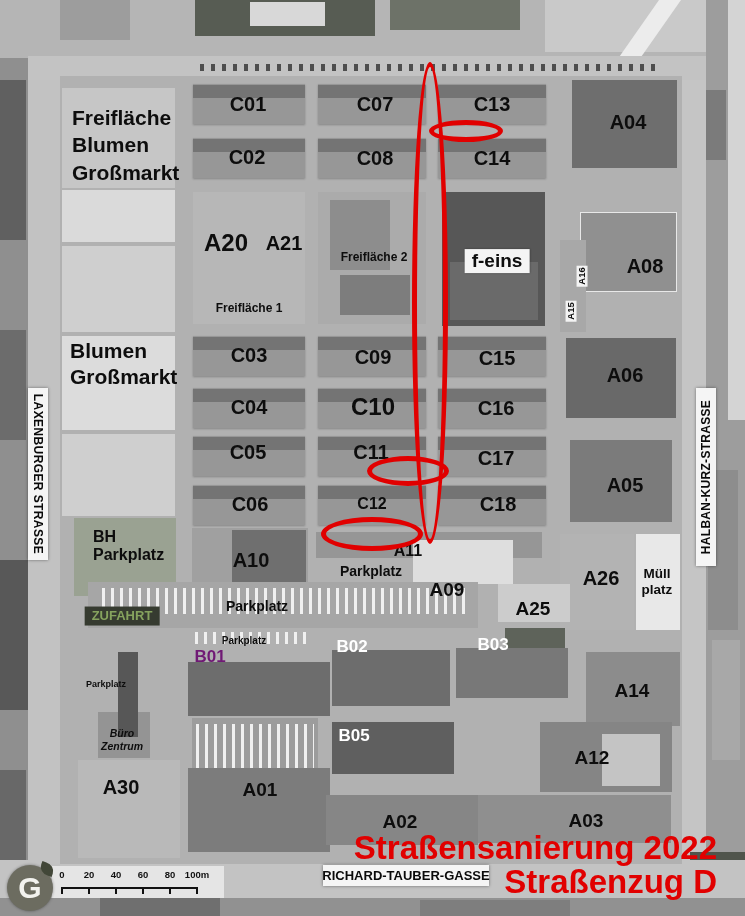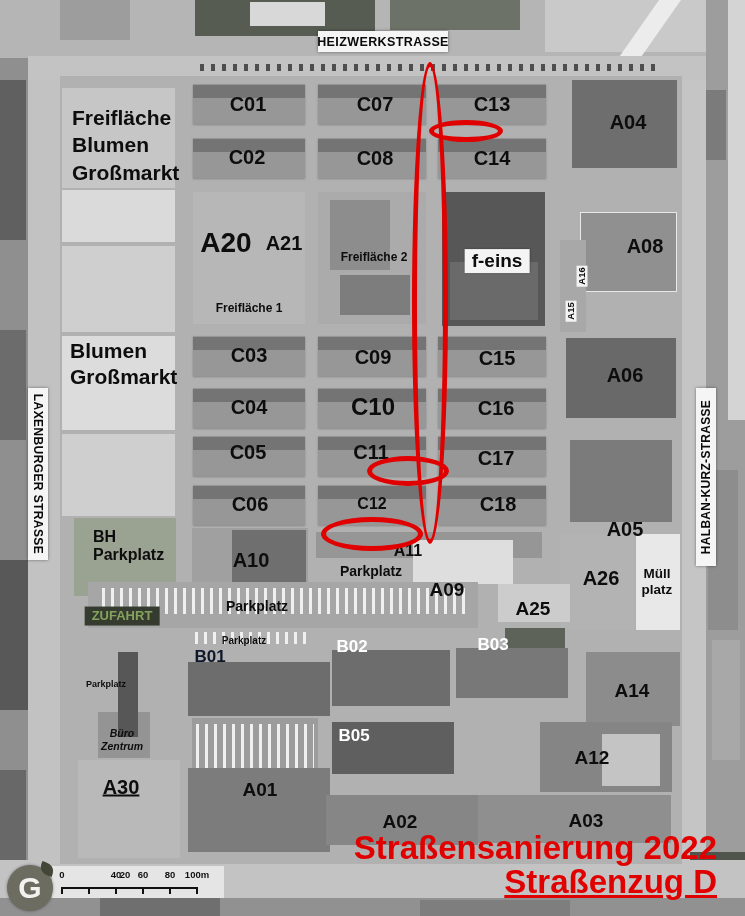--- a/index.html
+++ b/index.html
@@ -148,94 +148,94 @@
       <div class="ml anchor-left" style="left: 72px; top: 104px; font-size: 21px; line-height: 1.3;">Freifläche
 Blumen
 Großmarkt</div>
       <div class="ml" style="left: 248px; top: 104px; font-size: 20px;">C01</div>
       <div class="ml" style="left: 375px; top: 104px; font-size: 20px;">C07</div>
       <div class="ml" style="left: 492px; top: 104px; font-size: 20px;">C13</div>
       <div class="ml" style="left: 628px; top: 122px; font-size: 20px;">A04</div>
       <div class="ml" style="left: 247px; top: 157px; font-size: 20px;">C02</div>
       <div class="ml" style="left: 375px; top: 158px; font-size: 20px;">C08</div>
       <div class="ml" style="left: 492px; top: 158px; font-size: 20px;">C14</div>
-      <div class="ml" style="left: 226px; top: 243px; font-size: 28px;">A20</div>
+      <div class="ml" style="left: 226px; top: 243px; font-size: 24px;">A20</div>
       <div class="ml" style="left: 284px; top: 243px; font-size: 20px;">A21</div>
       <div class="ml" style="left: 374px; top: 258px; font-size: 12px;">Freifläche 2</div>
       <div class="ml box-white" style="left: 497px; top: 261px; font-size: 19px;">f-eins</div>
-      <div class="ml" style="left: 645px; top: 246px; font-size: 20px;">A08</div>
+      <div class="ml" style="left: 645px; top: 266px; font-size: 20px;">A08</div>
       <div class="ml box-tag" style="left: 582px; top: 276px; font-size: 9.5px; transform: translate(-50%, -50%) rotate(-90deg);">A16</div>
       <div class="ml box-tag" style="left: 571px; top: 311px; font-size: 9.5px; transform: translate(-50%, -50%) rotate(-90deg);">A15</div>
       <div class="ml" style="left: 249px; top: 309px; font-size: 12px;">Freifläche 1</div>
       <div class="ml anchor-left" style="left: 70px; top: 338px; font-size: 21px; line-height: 1.25;">Blumen
 Großmarkt</div>
       <div class="ml" style="left: 249px; top: 355px; font-size: 20px;">C03</div>
       <div class="ml" style="left: 373px; top: 357px; font-size: 20px;">C09</div>
       <div class="ml" style="left: 497px; top: 358px; font-size: 20px;">C15</div>
       <div class="ml" style="left: 625px; top: 375px; font-size: 20px;">A06</div>
       <div class="ml" style="left: 249px; top: 407px; font-size: 20px;">C04</div>
       <div class="ml" style="left: 373px; top: 407px; font-size: 24px;">C10</div>
       <div class="ml" style="left: 496px; top: 408px; font-size: 20px;">C16</div>
       <div class="ml" style="left: 248px; top: 452px; font-size: 20px;">C05</div>
       <div class="ml" style="left: 371px; top: 452px; font-size: 20px;">C11</div>
       <div class="ml" style="left: 496px; top: 458px; font-size: 20px;">C17</div>
-      <div class="ml" style="left: 625px; top: 485px; font-size: 20px; margin-top: 44px;">A05</div>
+      <div class="ml" style="left: 625px; top: 485px; font-size: 20px;">A05</div>
       <div class="ml" style="left: 250px; top: 504px; font-size: 20px;">C06</div>
       <div class="ml" style="left: 372px; top: 504px; font-size: 16px;">C12</div>
       <div class="ml" style="left: 498px; top: 504px; font-size: 20px;">C18</div>
       <div class="ml anchor-left" style="left: 93px; top: 528px; font-size: 16px; line-height: 1.1;">BH
 Parkplatz</div>
       <div class="ml" style="left: 251px; top: 560px; font-size: 20px;">A10</div>
       <div class="ml" style="left: 408px; top: 551px; font-size: 16px;">A11</div>
       <div class="ml" style="left: 371px; top: 571px; font-size: 14px;">Parkplatz</div>
       <div class="ml" style="left: 601px; top: 578px; font-size: 20px;">A26</div>
       <div class="ml" style="left: 657px; top: 582px; font-size: 13.5px; line-height: 1.15;">Müll
 platz</div>
       <div class="ml" style="left: 447px; top: 590px; font-size: 19px;">A09</div>
       <div class="ml" style="left: 257px; top: 606px; font-size: 14px;">Parkplatz</div>
       <div class="ml" style="left: 533px; top: 609px; font-size: 19px;">A25</div>
       <div class="ml box-dark" style="left: 122px; top: 616px; font-size: 13px; color: rgb(134, 163, 94);">ZUFAHRT</div>
       <div class="ml" style="left: 244px; top: 641px; font-size: 10px;">Parkplatz</div>
       <div class="ml" style="left: 493px; top: 645px; font-size: 17px; color: rgb(255, 255, 255);">B03</div>
       <div class="ml" style="left: 352px; top: 647px; font-size: 17px; color: rgb(255, 255, 255);">B02</div>
-      <div class="ml" style="left: 210px; top: 657px; font-size: 17px; color: #0f172a;">B01</div>
+      <div class="ml" style="left: 210px; top: 657px; font-size: 17px; color: #701a75;">B01</div>
       <div class="ml" style="left: 106px; top: 684px; font-size: 9px;">Parkplatz</div>
       <div class="ml" style="left: 632px; top: 691px; font-size: 19px;">A14</div>
       <div class="ml" style="left: 354px; top: 736px; font-size: 17px; color: rgb(255, 255, 255);">B05</div>
       <div class="ml" style="left: 122px; top: 740px; font-size: 10.5px; line-height: 1.2; font-style: italic;">Büro
 Zentrum</div>
       <div class="ml" style="left: 592px; top: 758px; font-size: 19px;">A12</div>
-      <div class="ml" style="left: 121px; top: 787px; font-size: 20px; text-decoration: underline;">A30</div>
+      <div class="ml" style="left: 121px; top: 787px; font-size: 20px;">A30</div>
       <div class="ml" style="left: 260px; top: 790px; font-size: 19px;">A01</div>
       <div class="ml" style="left: 586px; top: 821px; font-size: 19px;">A03</div>
       <div class="ml" style="left: 400px; top: 822px; font-size: 19px; text-align: center;">A02</div>
     </div>
 
-  <div class="street" style="left:318px;top:31px;width:130px;height:21px;font-size:12.5px;letter-spacing:.4px;">
-    <span>HEIZWERKSTRASSE</span>
+  <div class="street" style="left:323px;top:865px;width:166px;height:21px;font-size:13px;">
+    <span>RICHARD-TAUBER-GASSE</span>
   </div>
   <div class="street" style="left:28px;top:388px;width:20px;height:172px;font-size:12px;letter-spacing:.4px;">
     <span style="transform:rotate(90deg);">LAXENBURGER STRASSE</span>
   </div>
   <div class="street" style="left:696px;top:388px;width:20px;height:178px;font-size:12px;letter-spacing:.3px;">
     <span style="transform:rotate(-90deg);">HALBAN-KURZ-STRASSE</span>
   </div>
 
   <div class="red-ellipse" style="left:412px;top:62px;width:36px;height:482px;"></div>
   <div class="red-ellipse" style="left:429px;top:120px;width:74px;height:22px;"></div>
   <div class="red-ellipse" style="left:367px;top:456px;width:82px;height:30px;"></div>
   <div class="red-ellipse" style="left:321px;top:517px;width:102px;height:34px;"></div>
   <div class="red-title" style="right:28px;top:829px;">Straßensanierung 2022</div>
-  <div class="red-title" style="right:28px;top:863px;text-decoration:underline;">Straßenzug D</div>
+  <div class="red-title" style="right:28px;top:863px;">Straßenzug D</div>
 
   <div id="scalebar">
     <div class="baseline"></div>
   <span class="tick-label" style="left: 10px;">0</span>
       <span class="tickmark" style="left: 9px;"></span>
-      <span class="tick-label" style="left: 37px; margin-left: 36px;">20</span>
+      <span class="tick-label" style="left: 37px;">20</span>
       <span class="tickmark" style="left: 36px;"></span>
       <span class="tick-label" style="left: 64px;">40</span>
       <span class="tickmark" style="left: 63px;"></span>
       <span class="tick-label" style="left: 91px;">60</span>
       <span class="tickmark" style="left: 90px;"></span>
       <span class="tick-label" style="left: 118px;">80</span>
       <span class="tickmark" style="left: 117px;"></span>
       <span class="tick-label" style="left: 145px;">100m</span>
       <span class="tickmark" style="left: 144px;"></span>
     </div>

